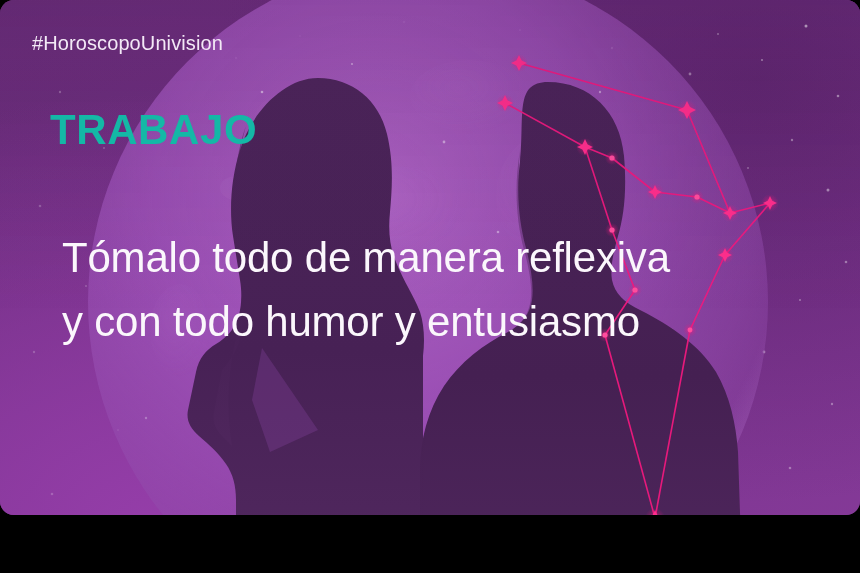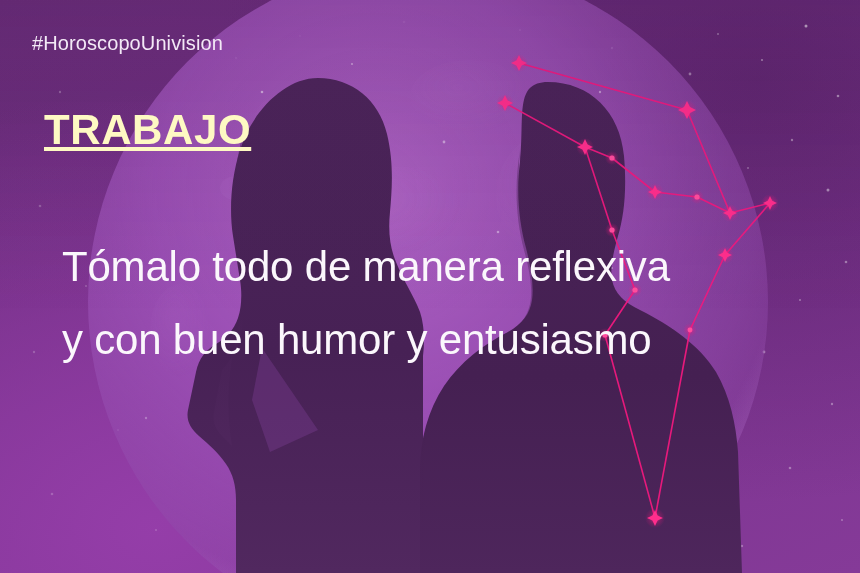--- a/index.html
+++ b/index.html
@@ -3,24 +3,25 @@
 <meta charset="utf-8">
 <style>
   html, body {
     margin: 0;
     padding: 0;
     background: #000;
   }
   #stage {
     position: relative;
     width: 860px;
-    height: 573px;
+    height: 515px;
     overflow: hidden;
     font-family: "Liberation Sans", sans-serif;
     background: #6B2D7A;
+    border-radius: 14px;
   }
   .layer {
     position: absolute;
     top: 0; left: 0;
     width: 860px;
     height: 573px;
   }
   #bg-gradient {
     background:
       radial-gradient(ellipse 900px 700px at 18% 92%, rgba(150,62,170,0.95) 0%, rgba(150,62,170,0.0) 62%),
@@ -42,43 +43,41 @@
     left: 32px;
     top: 32px;
     font-size: 20px;
     font-weight: 400;
     color: #F3E9F6;
     letter-spacing: 0.1px;
     white-space: nowrap;
   }
   #title {
     position: absolute;
-    left: 44px;
+    left: 50px;
     top: 106px;
     font-size: 42px;
     font-weight: bold;
-    color: #fef9c3;
+    color: #14b8a6;
     letter-spacing: 0.6px;
     white-space: nowrap;
-    text-decoration: underline;
   }
   #body-text {
     position: absolute;
     left: 62px;
     top: 226px;
     width: 790px;
   }
   #body-text .line {
     font-size: 42px;
     font-weight: 400;
     color: #FBF7FC;
     line-height: 64px;
     white-space: nowrap;
     letter-spacing: -0.2px;
-    margin-top: 9px;
   }
 </style>
 </head>
 <body>
 
 <div id="stage">
 
   <div class="layer" id="bg-gradient"></div>
 
   <svg class="svg-layer" width="860" height="573" viewBox="0 0 860 573">
@@ -339,16 +338,16 @@
   </svg>
 
   <div class="layer" id="text-scrim"></div>
 
   <div id="hashtag">#HoroscopoUnivision</div>
 
   <div id="title">TRABAJO</div>
 
   <div id="body-text">
     <div class="line">Tómalo todo de manera reflexiva</div>
-    <div class="line">y con buen humor y entusiasmo</div>
+    <div class="line">y con todo humor y entusiasmo</div>
   </div>
 
 </div>
 
 </body></html>

